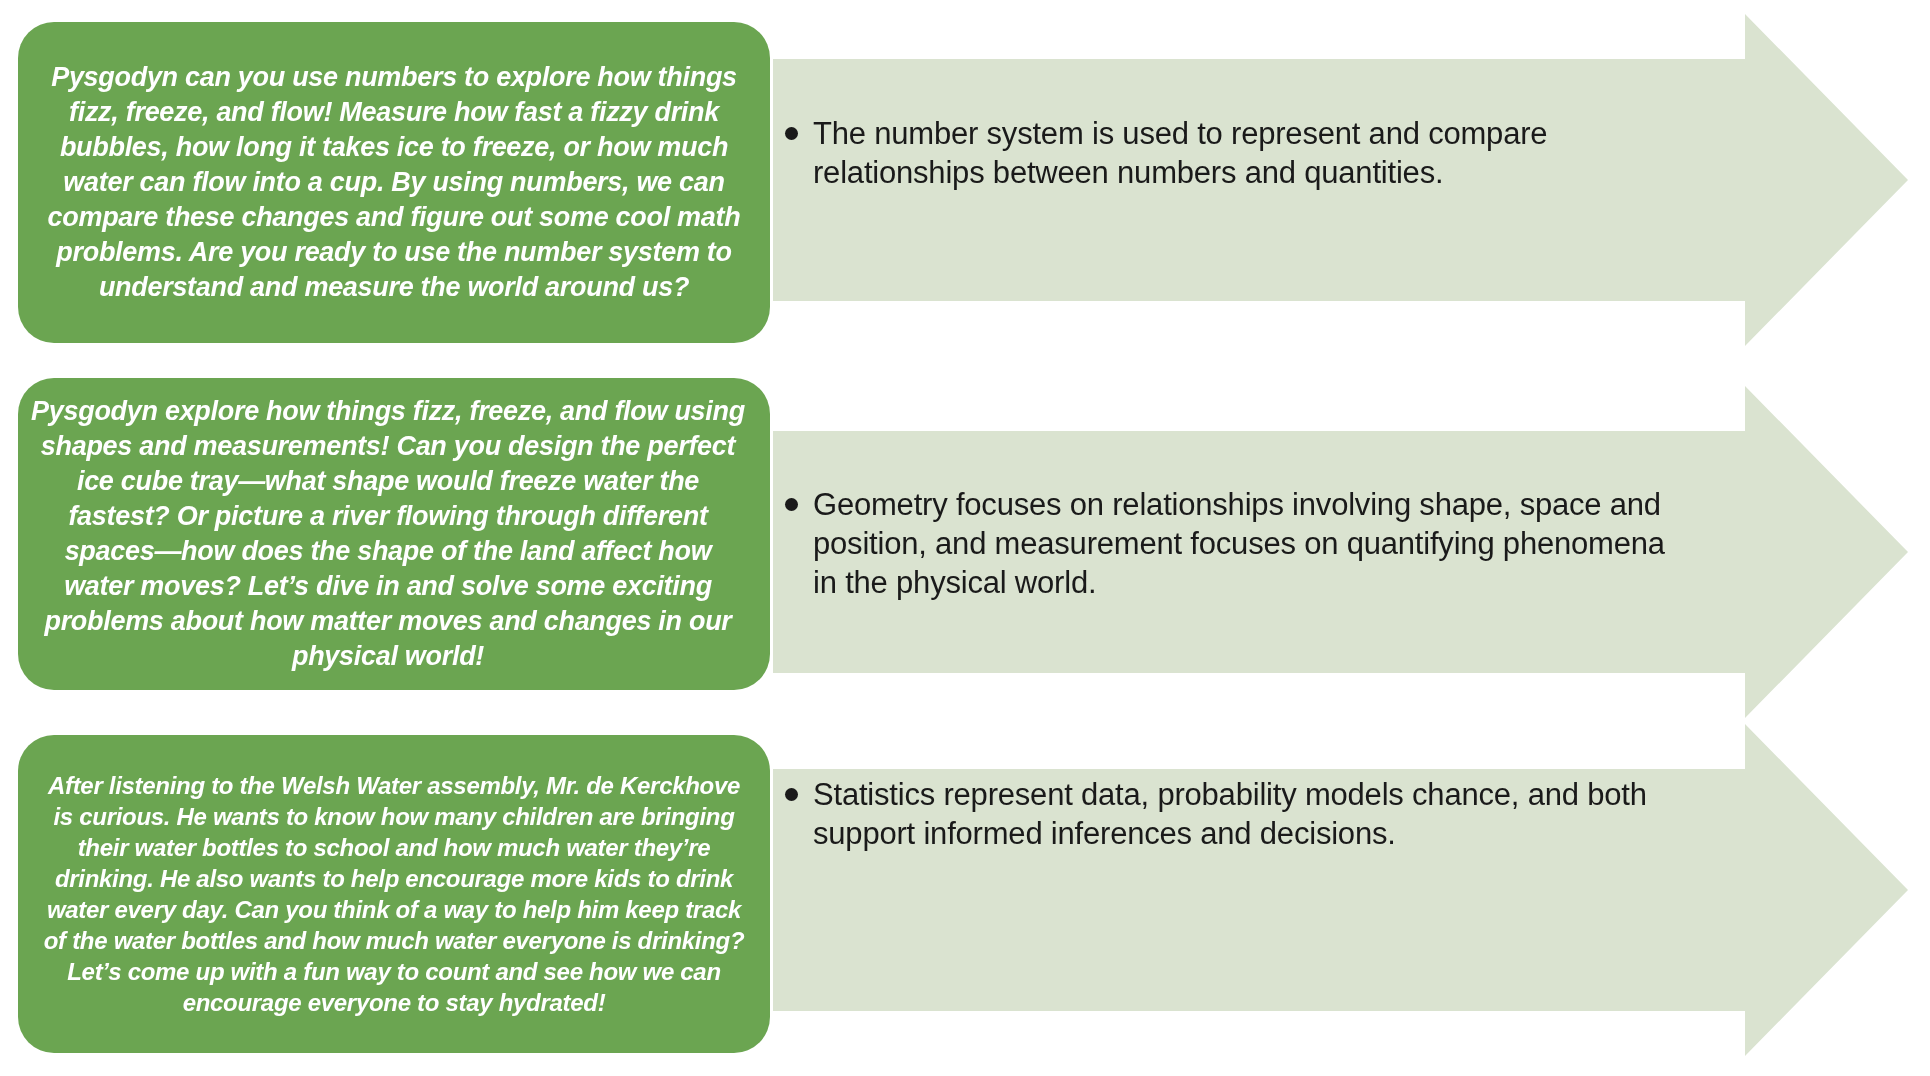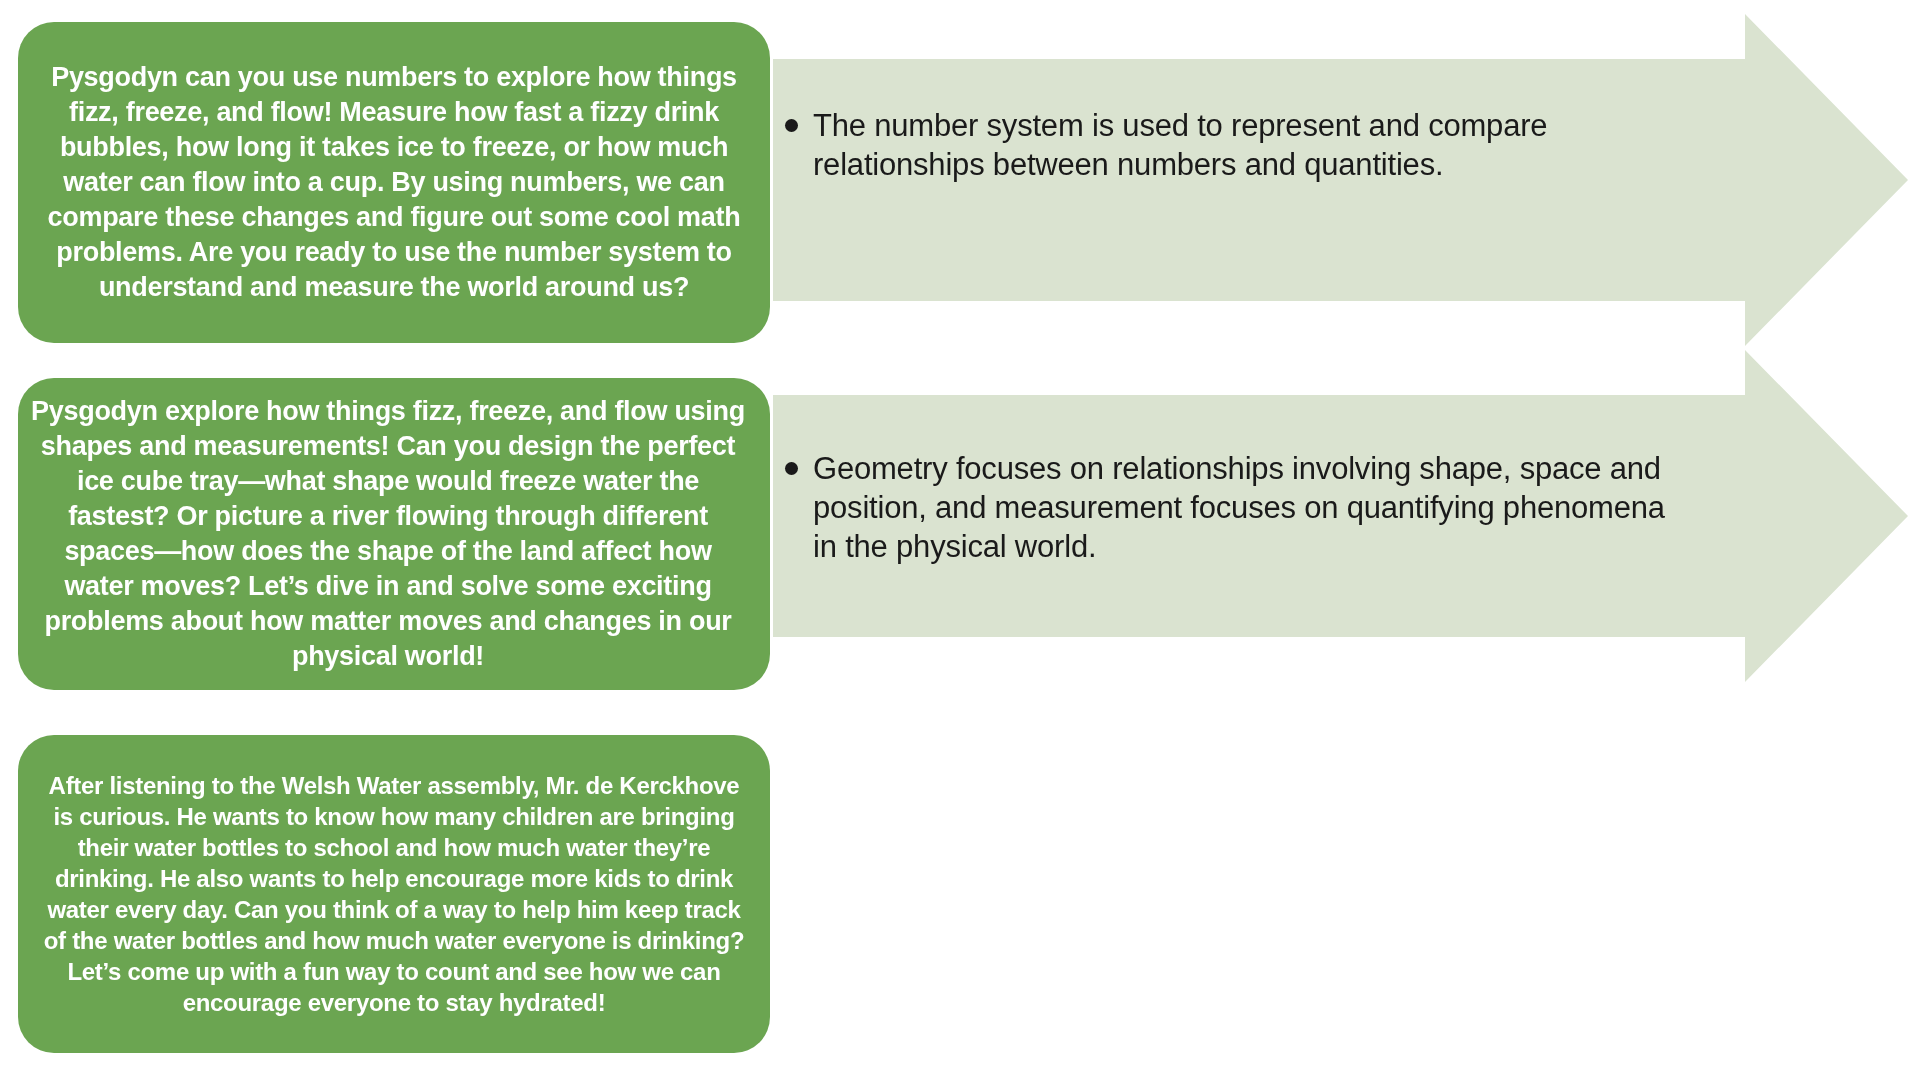--- a/index.html
+++ b/index.html
@@ -23,20 +23,21 @@
     padding:14px 24px;
   }
   .prompt-text{
     color:#ffffff;
     font-weight:700;
     font-size:27px;
     line-height:35px;
     text-align:center;
     letter-spacing:-0.3px;
     width:100%;
+    font-style:italic;
   }
   .prompt-box.small .prompt-text{
     font-size:24px;
     line-height:31px;
   }
   .outcome-arrow{
     position:absolute;
     left:773px;
     width:1135px;
     height:332px;
@@ -67,33 +68,39 @@
 </style>
 </head>
 <body>
 
 <div class="slide">
 
   <div class="prompt-box" style="top:22px;height:321px;">
     <div class="prompt-text">Pysgodyn can you use numbers to explore how things fizz, freeze, and flow! Measure how fast a fizzy drink bubbles, how long it takes ice to freeze, or how much water can flow into a cup. By using numbers, we can compare these changes and figure out some cool math problems. Are you ready to use the number system to understand and measure the world around us?</div>
   </div>
   <div class="outcome-arrow" style="top:14px;">
-    <div class="outcome-text" style="top:92px;">
+    <div class="outcome-text" style="top:100px;">
       <span class="bullet"></span>
       <div class="outcome-body">The number system is used to represent and compare relationships between numbers and quantities.</div>
     </div>
   </div>
 
   <div class="prompt-box" style="top:378px;height:312px;padding-left:12px;">
     <div class="prompt-text">Pysgodyn explore how things fizz, freeze, and flow using shapes and measurements! Can you design the perfect ice cube tray—what shape would freeze water the fastest? Or picture a river flowing through different spaces—how does the shape of the land affect how water moves? Let’s dive in and solve some exciting problems about how matter moves and changes in our physical world!</div>
   </div>
-  <div class="outcome-arrow" style="top:350px;">
+  <div class="outcome-arrow" style="top:386px;">
     <div class="outcome-text" style="top:99px;">
       <span class="bullet"></span>
       <div class="outcome-body">Geometry focuses on relationships involving shape, space and position, and measurement focuses on quantifying phenomena in the physical world.</div>
     </div>
   </div>
 
   <div class="prompt-box small" style="top:735px;height:318px;align-items:center;">
     <div class="prompt-text">After listening to the Welsh Water assembly, Mr. de Kerckhove is curious. He wants to know how many children are bringing their water bottles to school and how much water they’re drinking. He also wants to help encourage more kids to drink water every day. Can you think of a way to help him keep track of the water bottles and how much water everyone is drinking? Let’s come up with a fun way to count and see how we can encourage everyone to stay hydrated!</div>
   </div>
+  <div class="outcome-arrow" style="top:724px;">
+    <div class="outcome-text" style="top:51px;">
+      <span class="bullet"></span>
+      <div class="outcome-body">Statistics represent data, probability models chance, and both support informed inferences and decisions.</div>
+    </div>
+  </div>
 
 </div>
 
 </body></html>

